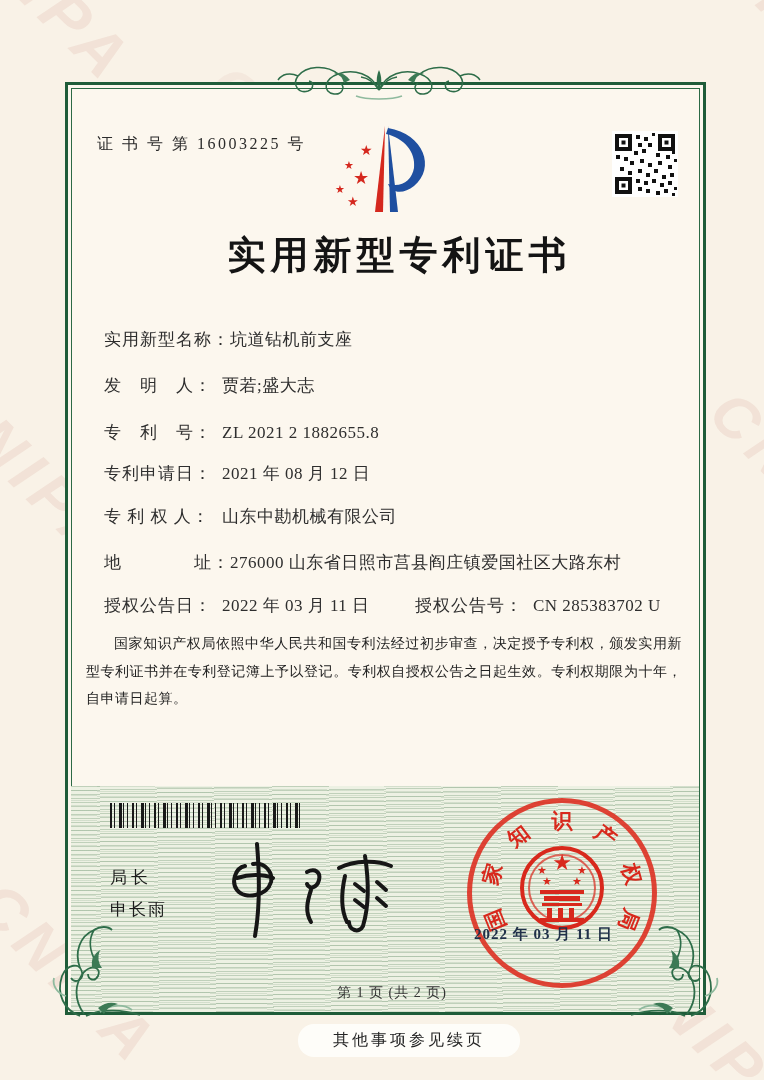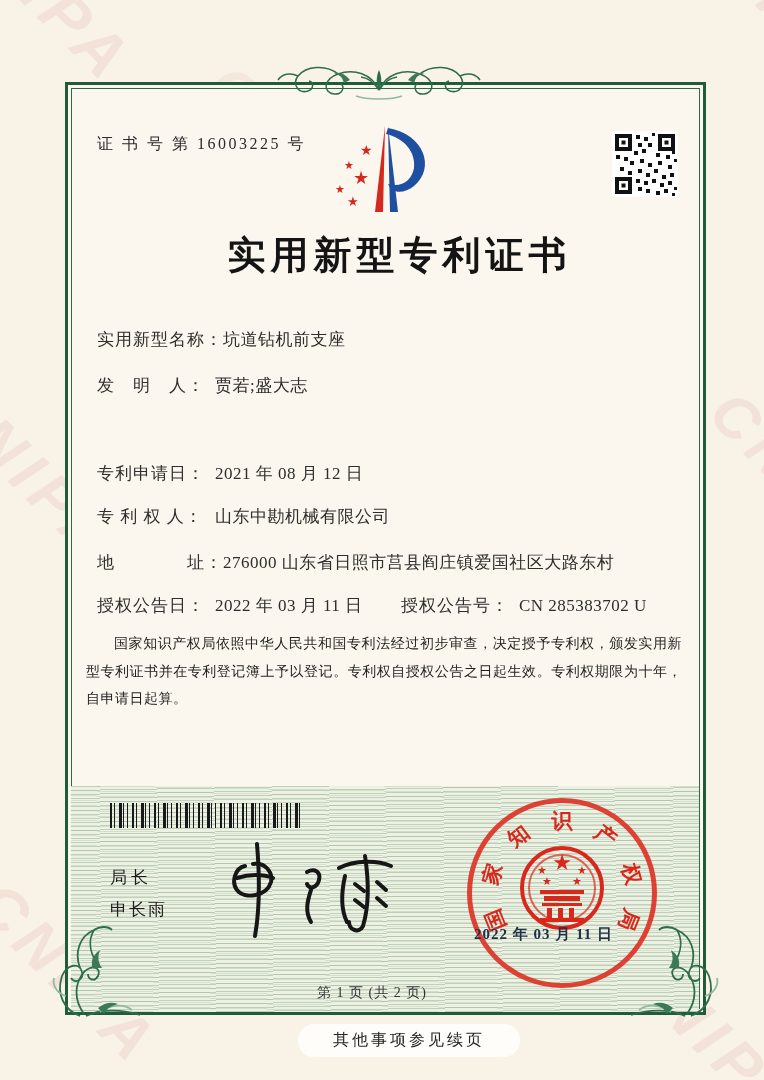--- a/index.html
+++ b/index.html
@@ -44,21 +44,21 @@
   
   .cert-no{position:absolute;left:97px;top:134px;font-size:16px;letter-spacing:2.5px;color:#2b2b2b;}
   .logo{position:absolute;left:330px;top:122px;width:112px;height:106px;}
   .logo .star{position:absolute;color:#d5281e;line-height:1;}
   .qr{position:absolute;left:612px;top:131px;width:66px;height:66px;background:#fff;}
   .title{position:absolute;left:65px;top:230px;width:669px;text-align:center;
          font-size:38px;font-weight:600;letter-spacing:5px;color:#141414;}
 
   
   .row{position:absolute;left:97px;width:600px;font-size:17px;color:#2e2e2e;white-space:nowrap;}
-  .flabel{display:inline-block;min-width:118px;letter-spacing:1px;}
+  .flabel{display:inline-block;min-width:118px;letter-spacing:1px;margin-left:7px;}
   .fvalue{letter-spacing:0.5px;}
   .fvalue-fixed{display:inline-block;width:186px;}
   .r1{top:328px}.r2{top:374px}.r3{top:421px}.r4{top:462px}.r5{top:505px}.r6{top:551px}.r7{top:594px}
 
   
   .body-text{position:absolute;left:86px;top:630px;width:596px;font-size:14px;
              line-height:27.5px;color:#1f1f1f;letter-spacing:0.5px;text-align:justify;}
   .body-text p{margin:0;text-indent:2em;}
 
   
@@ -76,21 +76,21 @@
   .seal{position:absolute;left:467px;top:798px;width:190px;height:190px;}
   .seal-ring{position:absolute;left:0;top:0;width:190px;height:190px;border-radius:50%;
              border:5px solid rgba(221,42,28,0.88);box-sizing:border-box;}
   .seal-ch{position:absolute;left:50%;top:50%;font-size:21px;font-weight:bold;color:#d8281c;
            transform-origin:center;}
   .emblem{position:absolute;left:47px;top:40px;width:96px;height:96px;}
   .seal-date{position:absolute;left:474px;top:925px;width:170px;font-size:15px;font-weight:bold;
              color:#203049;letter-spacing:1px;white-space:nowrap;}
 
   .page-info{position:absolute;left:65px;top:984px;width:614px;text-align:center;
-             font-size:14px;letter-spacing:1px;color:#333;}
+             font-size:14px;letter-spacing:1px;color:#333;padding-left:20px;}
   .note-label{position:absolute;left:298px;top:1024px;width:222px;height:33px;background:#fefdf9;
              display:flex;align-items:center;justify-content:center;font-size:16px;
              letter-spacing:3px;color:#252525;border-radius:16px;}
 </style>
 </head>
 <body>
 
 <div class="page">
 
   <div class="wm wm-a wm1">CNIPA</div>
@@ -217,20 +217,23 @@
   </svg>
 
   <div class="title">实用新型专利证书</div>
 
   <div class="row r1">
     <span class="flabel">实用新型名称：</span><span class="fvalue">坑道钻机前支座</span>
   </div>
   <div class="row r2">
     <span class="flabel">发　明　人：</span><span class="fvalue">贾若;盛大志</span>
   </div>
+  <div class="row r3">
+    <span class="flabel">专　利　号：</span><span class="fvalue">ZL 2021 2 1882655.8</span>
+  </div>
   <div class="row r4">
     <span class="flabel">专利申请日：</span><span class="fvalue">2021 年 08 月 12 日</span>
   </div>
   <div class="row r5">
     <span class="flabel">专 利 权 人：</span><span class="fvalue">山东中勘机械有限公司</span>
   </div>
   <div class="row r6">
     <span class="flabel">地　　　　址：</span><span class="fvalue">276000  山东省日照市莒县阎庄镇爱国社区大路东村</span>
   </div>
   <div class="row r7">

